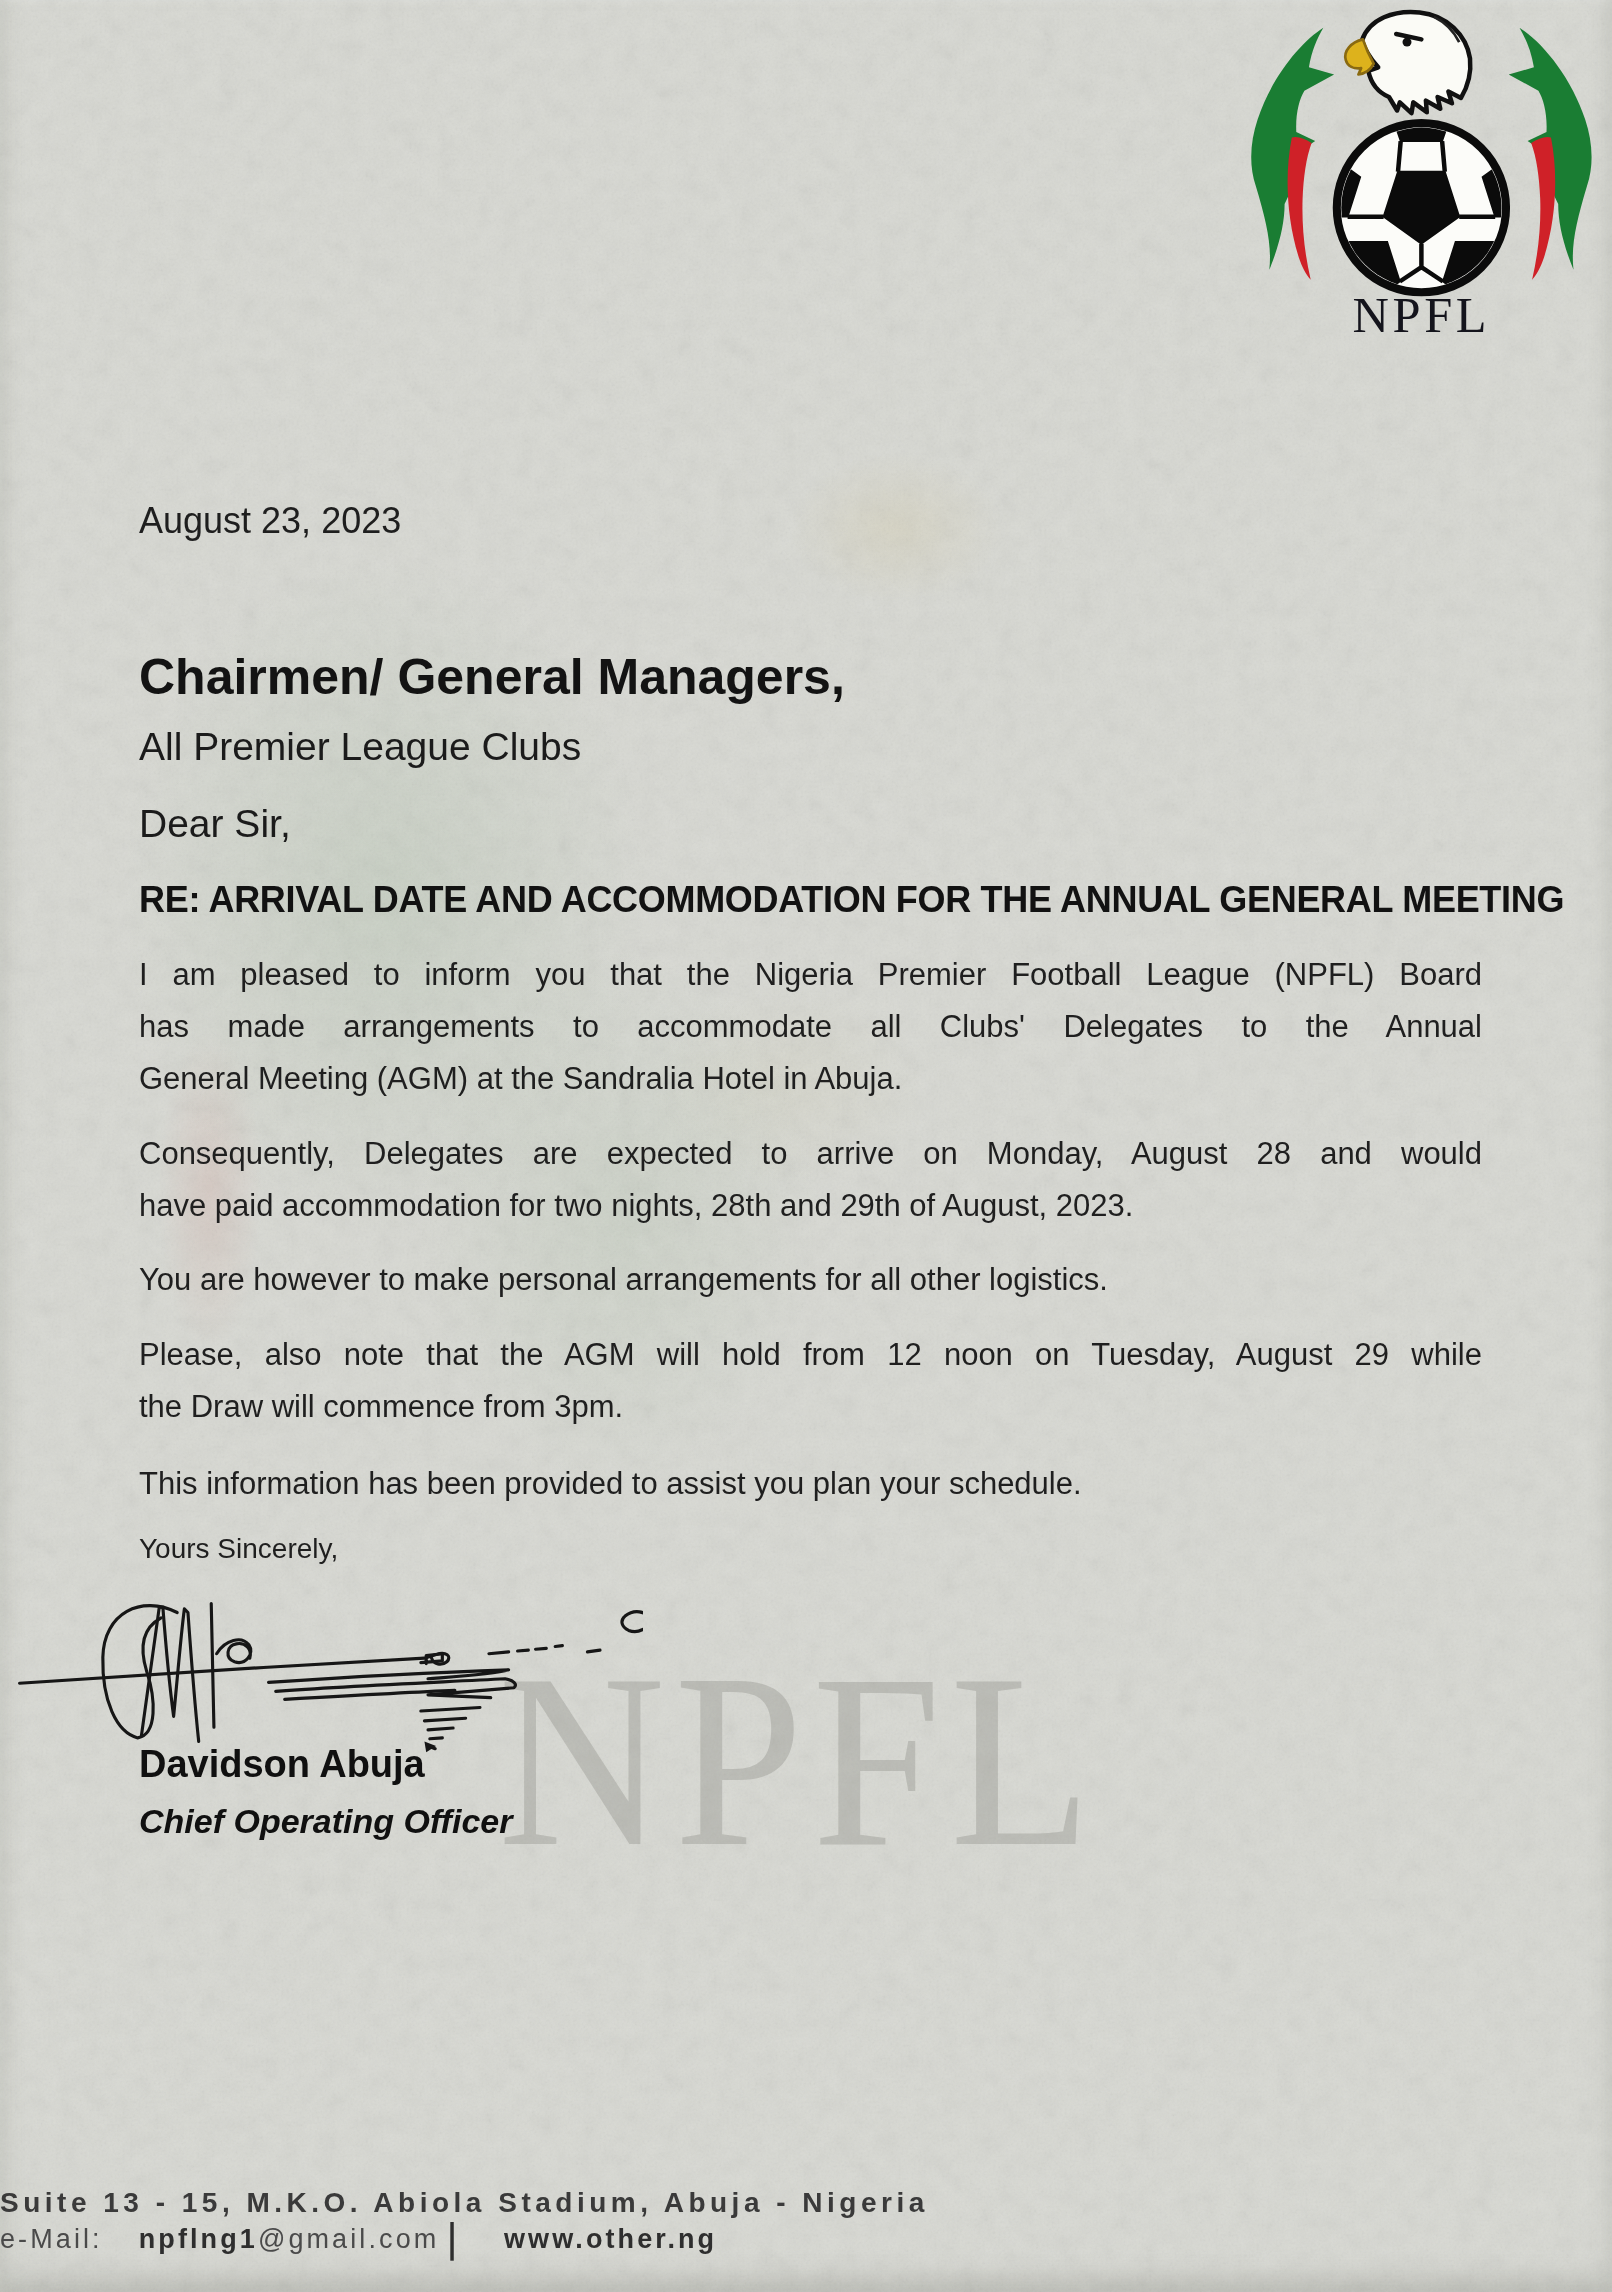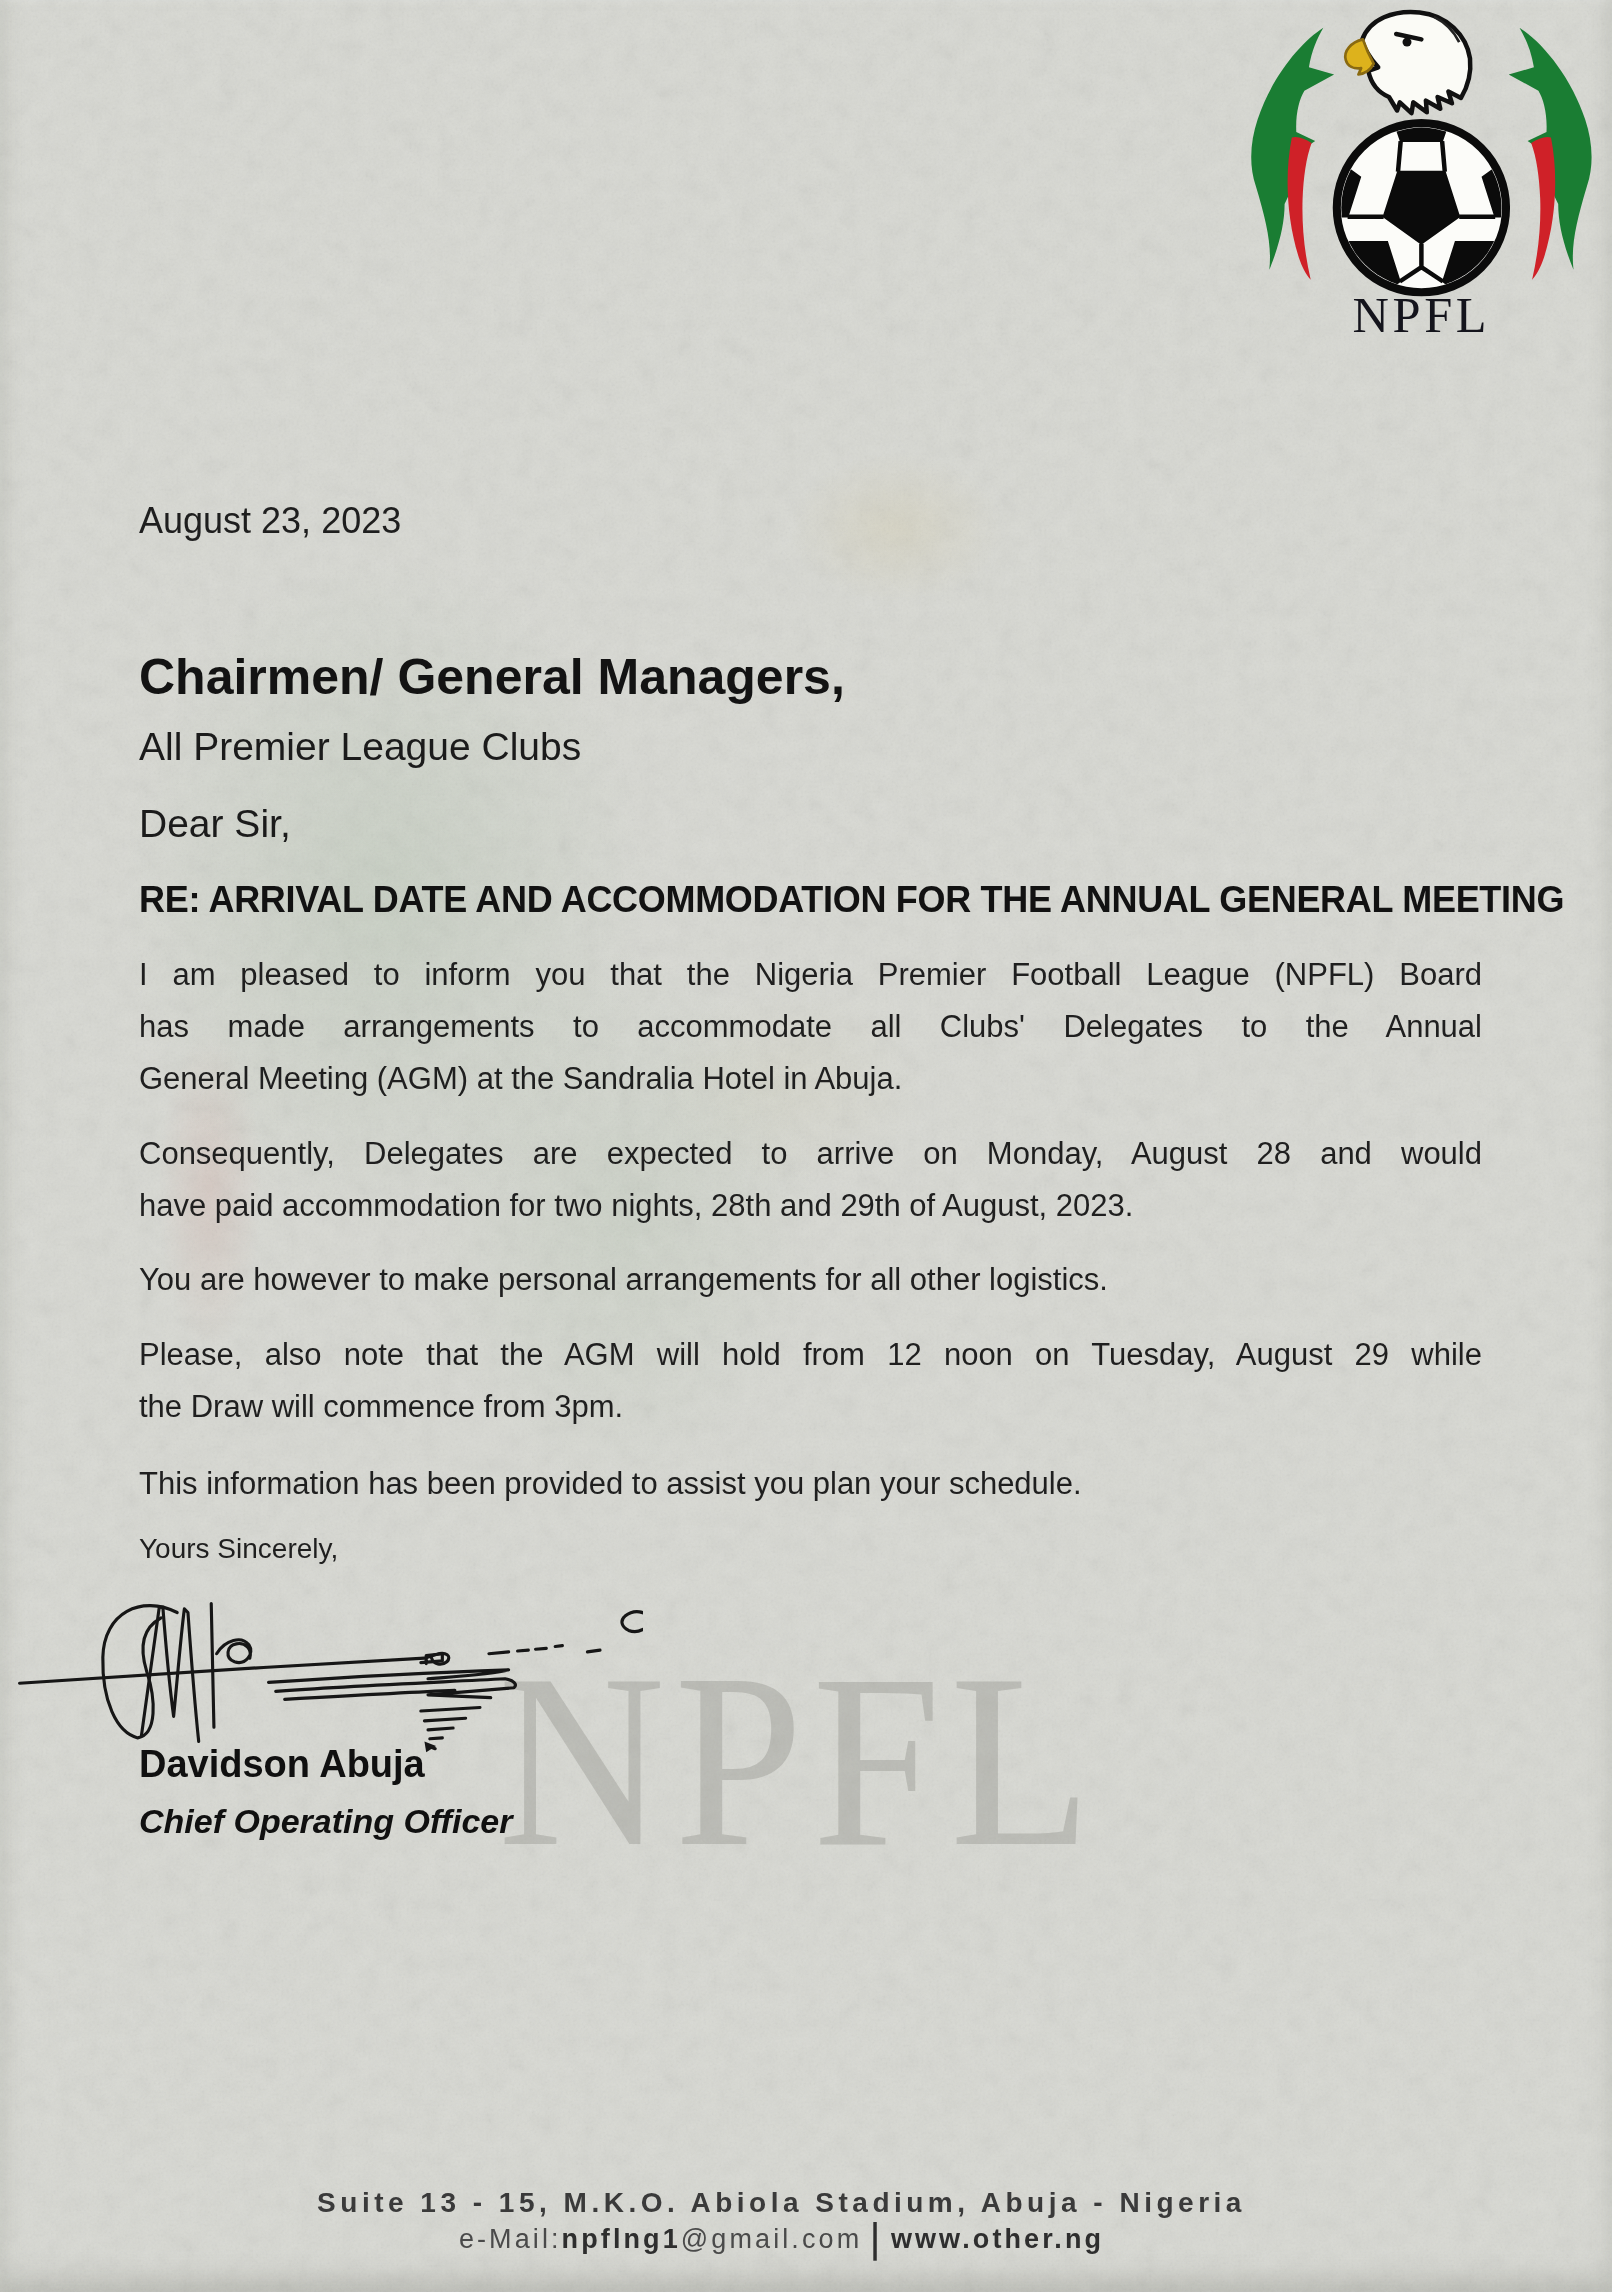--- a/index.html
+++ b/index.html
@@ -30,24 +30,24 @@
   .subject{left:139px; top:879px; font-size:36px; font-weight:bold; letter-spacing:-0.3px; white-space:nowrap; color:#121212;}
   .para{position:absolute; left:139px; width:1343px; font-size:31px; color:#1f1f1f;}
   .line{height:52px; line-height:52px; overflow:hidden;}
   .line.j{text-align:justify;}
   .line.j::after{content:""; display:inline-block; width:100%; height:0;}
   .p1{top:949px;} .p2{top:1128px;} .p3{top:1254px;} .p4{top:1329px;} .p5{top:1458px;}
   .closing{left:139px; top:1533px; font-size:28px; color:#1f1f1f;}
   .signature{left:7.2px; top:1582px;}
   .sig-name{left:139px; top:1743px; font-size:38px; font-weight:bold; color:#101010;}
   .sig-title{left:139px; top:1802px; font-size:34px; font-weight:bold; font-style:italic; color:#101010;text-align:center;}
-  .footer{position:absolute; left:0; top:2187px; width:1563px; text-align:center;}
+  .footer{position:absolute; left:0; top:2187px; width:1563px; }
   .f1{font-size:28px; font-weight:bold; letter-spacing:4.5px; color:#3a3a3a;}
   .f2{margin-top:4.5px; font-size:27px; letter-spacing:3.1px; color:#4a4a4a;}
-  .f2 .b{font-weight:bold; color:#2e2e2e;}
+  .f2 .b{font-weight:bold; color:#2e2e2e;margin-left:36px;}
   .f2 .bar{display:inline-block; transform:scaleY(1.5); font-weight:bold; color:#2e2e2e; margin:0 9px;}
   .logo{left:1245px; top:3.6px;}
 </style>
 </head>
 <body>
 
 <div class="page">
 
   <svg class="texture" width="1613" height="2293" aria-hidden="true" viewBox="0 0 1801 2560">
     <filter id="grainFine">

